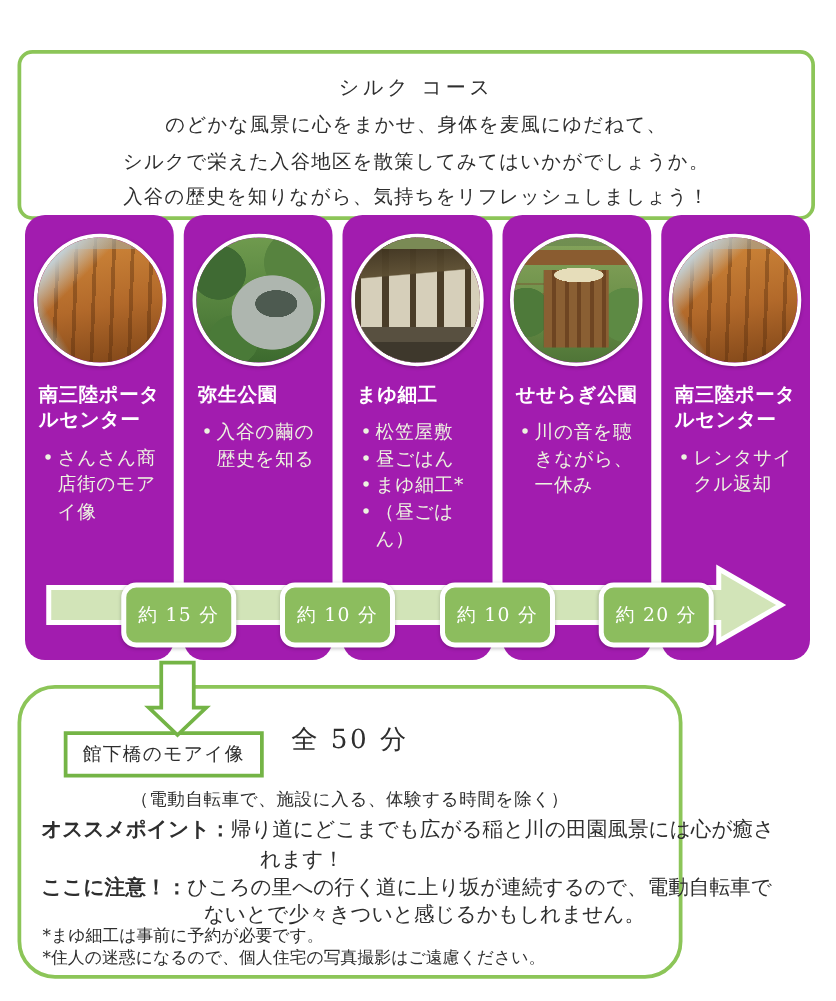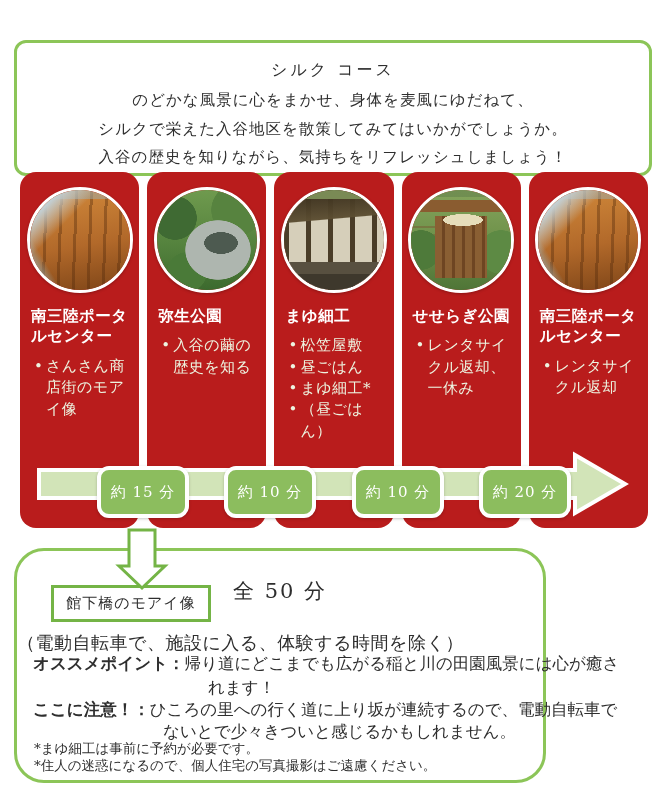--- a/index.html
+++ b/index.html
@@ -8,21 +8,21 @@
 
   
   .header-box{position:absolute;left:14px;top:10px;width:638px;height:136px;
     border:3px solid #8cc558;border-radius:12px;box-sizing:border-box;text-align:center;z-index:1;margin-top:30px;}
   .header-title{margin:17px 0 0;font-size:16px;letter-spacing:3px;font-weight:normal;}
   .header-line{margin:0;font-size:15.5px;letter-spacing:1px;line-height:28.5px;}
   .header-lines{margin-top:5px;}
 
   
   .cards{position:absolute;left:20px;top:172px;width:628px;height:356px;display:flex;gap:8px;z-index:1;}
-  .card{flex:1;background:#b91c1c;border-radius:16px;overflow:hidden;}
+  .card{flex:1;background:#a21caf;border-radius:16px;overflow:hidden;}
   .photo-ring{width:100px;height:100px;margin:15px auto 0;border-radius:50%;
     border:3px solid #fff;overflow:hidden;box-shadow:0 1px 3px rgba(0,0,0,.25);}
   .photo{width:100%;height:100%;}
   .card h3{margin:13px 8px 0 11px;font-size:15.5px;line-height:1.32;color:#fff;font-weight:bold;letter-spacing:.5px;}
   .card ul{margin:9px 6px 0 14px;padding:0;list-style:none;}
   .card li{position:relative;padding-left:12px;font-size:15px;line-height:1.42;color:#edf4e0;letter-spacing:.5px;}
   .card li::before{content:"•";position:absolute;left:0;}
 
   
   .photo-portal{background:
@@ -66,21 +66,21 @@
   .down-svg{position:absolute;left:112px;top:500px;z-index:3;pointer-events:none;}
   .label-box{position:absolute;left:51px;top:585px;width:160px;height:37px;box-sizing:border-box;
     background:#fff;border:3px solid #74b446;z-index:2;
     display:flex;align-items:center;justify-content:center;font-size:15px;letter-spacing:1px;}
 
   
   .bottom-box{position:absolute;left:14px;top:548px;width:532px;height:235px;box-sizing:border-box;
     border:3px solid #8cc558;border-radius:30px;z-index:1;}
   .bb-line{position:absolute;white-space:nowrap;}
   .total{top:26px;left:0;width:100%;text-align:center;font-size:21px;letter-spacing:2px;}
-  .paren-note{top:80px;left:0;width:100%;font-size:18px;letter-spacing:.5px;}
+  .paren-note{top:80px;left:0;width:100%;text-align:center;font-size:14px;letter-spacing:.5px;}
   .point-1{top:102px;left:16px;font-size:16.5px;}
   .point-2{top:126px;left:191px;font-size:16.5px;}
   .caution-1{top:148px;left:16px;font-size:16.5px;}
   .caution-2{top:170px;left:146px;font-size:16.5px;}
   .fn-1{top:189px;left:17px;font-size:13.5px;}
   .fn-2{top:206px;left:17px;font-size:13.5px;}
   .em-label{font-weight:bold;font-family:"DejaVu Sans","Liberation Sans",sans-serif;letter-spacing:0;}
 </style>
 </head>
 <body>
@@ -130,21 +130,21 @@
         <li>（昼ごはん）</li>
       </ul>
     </div>
 
     <div class="card">
       <div class="photo-ring">
         <div class="photo photo-seseragi"></div>
       </div>
       <h3>せせらぎ公園</h3>
       <ul>
-        <li>レンタサイクル返却、一休み</li>
+        <li>川の音を聴きながら、一休み</li>
       </ul>
     </div>
 
     <div class="card">
       <div class="photo-ring">
         <div class="photo photo-portal"></div>
       </div>
       <h3>南三陸ポータルセンター</h3>
       <ul>
         <li>レンタサイクル返却</li>

